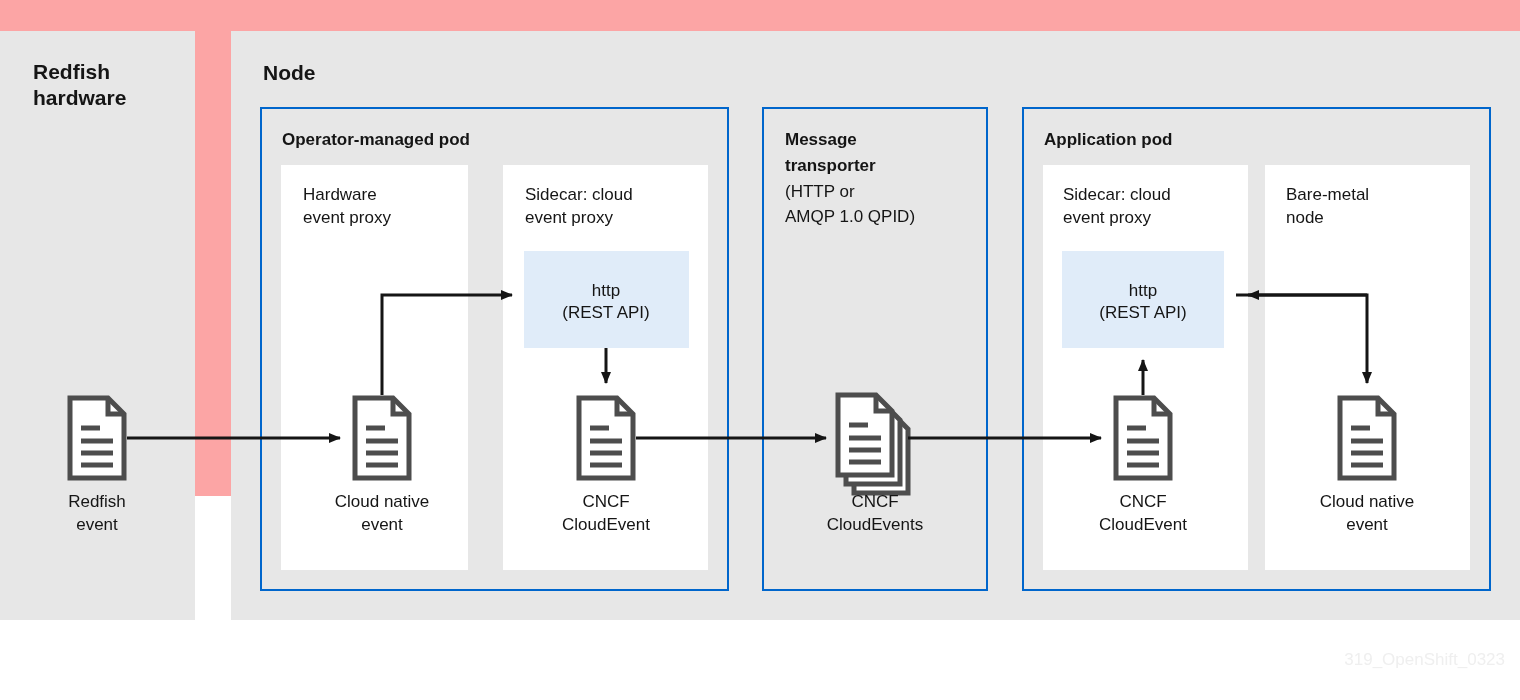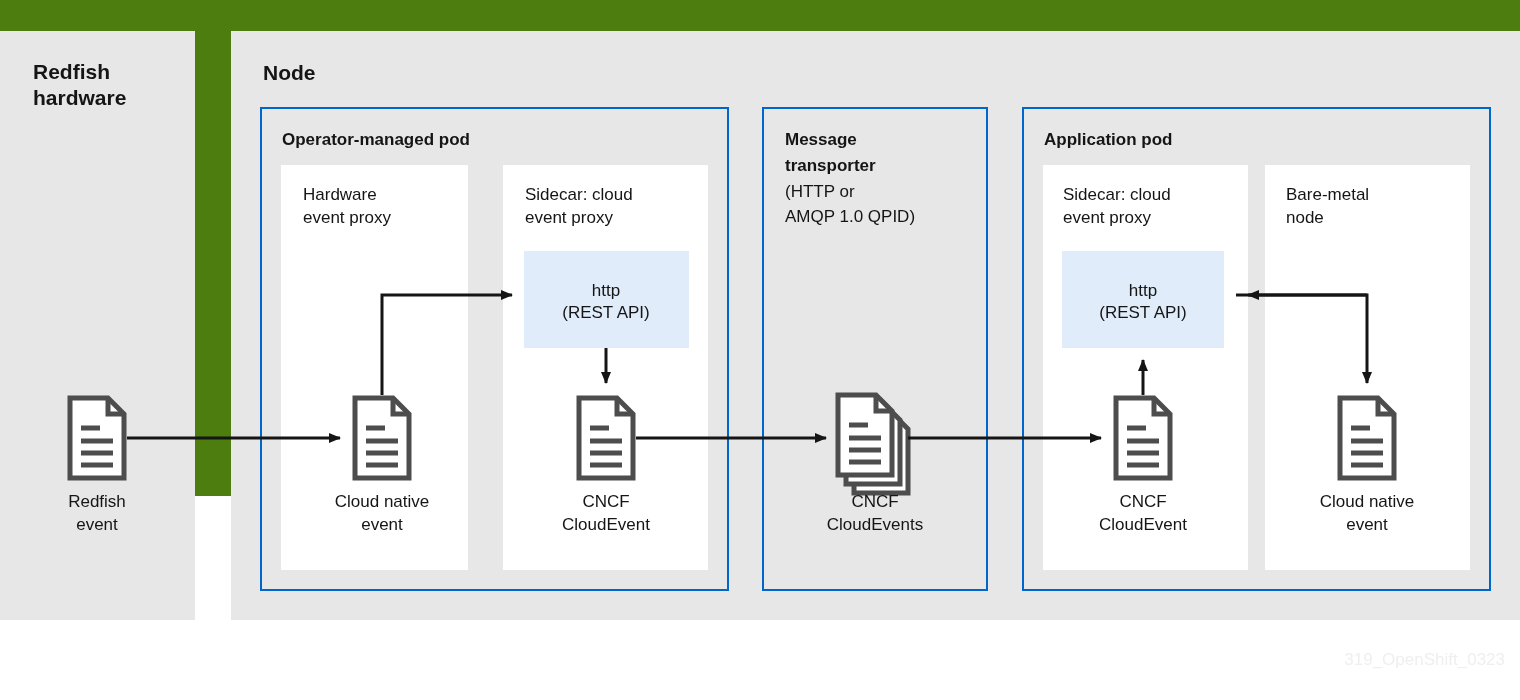--- a/index.html
+++ b/index.html
@@ -1,17 +1,17 @@
 <!DOCTYPE html>
 <html><head>
 <meta charset="utf-8">
 <style>
   html,body{margin:0;padding:0;background:#ffffff;}
   body{width:1520px;height:700px;overflow:hidden;font-family:"Liberation Sans",sans-serif;}
-  #stage{position:relative;width:1520px;height:496px;background:#4d7c0f;}
+  #stage{position:relative;width:1520px;height:496px;background:#fca5a5;}
   svg{display:block;}
   .panel-title{font-weight:bold;font-size:21px;fill:#151515;}
   .pod-title{font-weight:bold;font-size:17px;fill:#151515;}
   .sub-title{font-size:17px;fill:#151515;}
   .box-label{font-size:17px;fill:#151515;}
   .http-label{font-size:17px;fill:#151515;}
   .icon-label{font-size:17px;fill:#151515;}
   .watermark{font-size:17px;fill:#efefef;}
 </style>
 </head>

